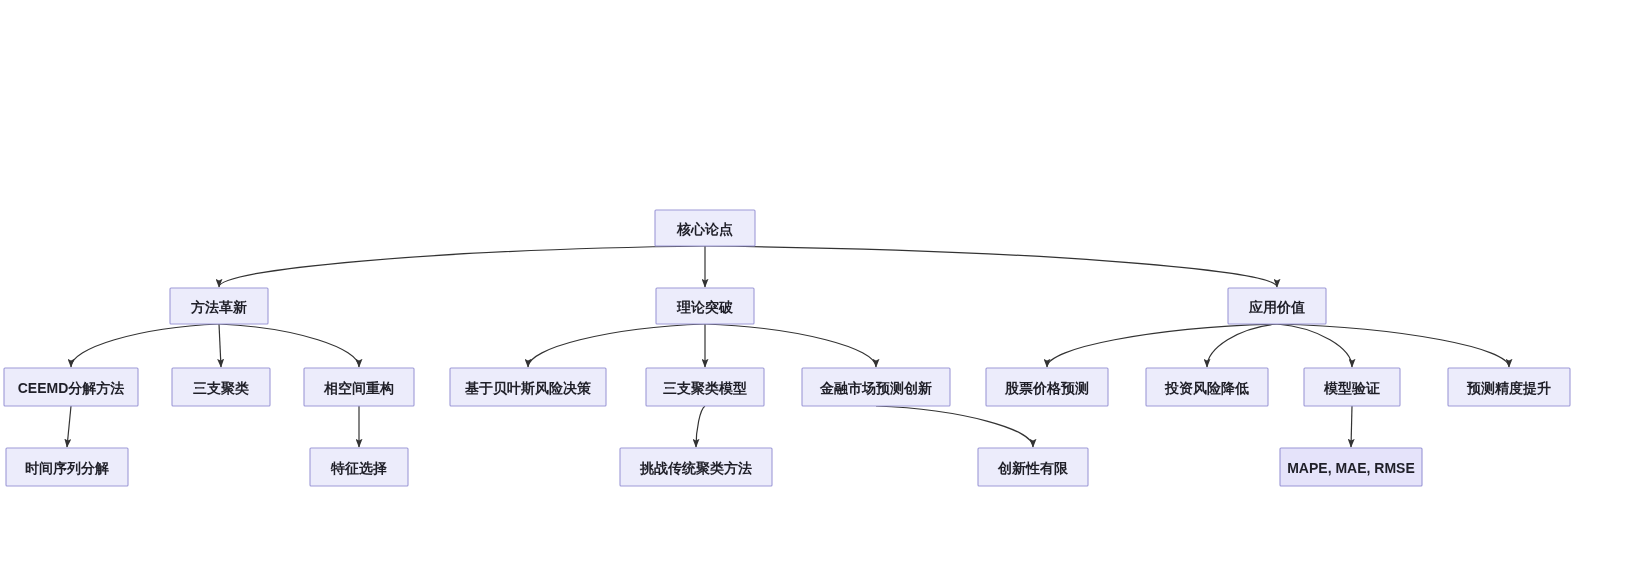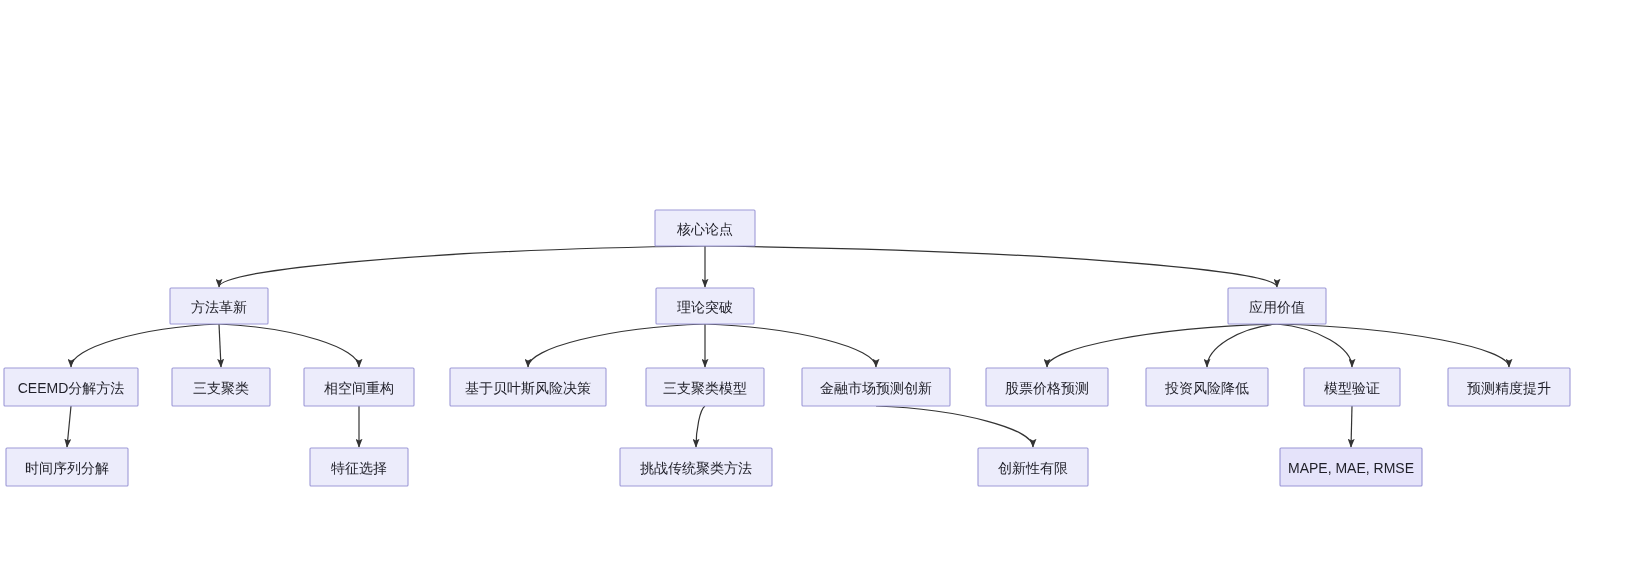--- a/index.html
+++ b/index.html
@@ -7,20 +7,21 @@
     padding: 0;
     background: #ffffff;
   }
   #canvas {
     position: relative;
     width: 1628px;
     height: 576px;
     background: #ffffff;
     overflow: hidden;
     font-family: "Liberation Sans", "DejaVu Sans", sans-serif;
+    font-weight: bold;
   }
   #diagram-svg {
     position: absolute;
     top: 0;
     left: 0;
     width: 1628px;
     height: 576px;
   }
   .edge-path {
     fill: none;

